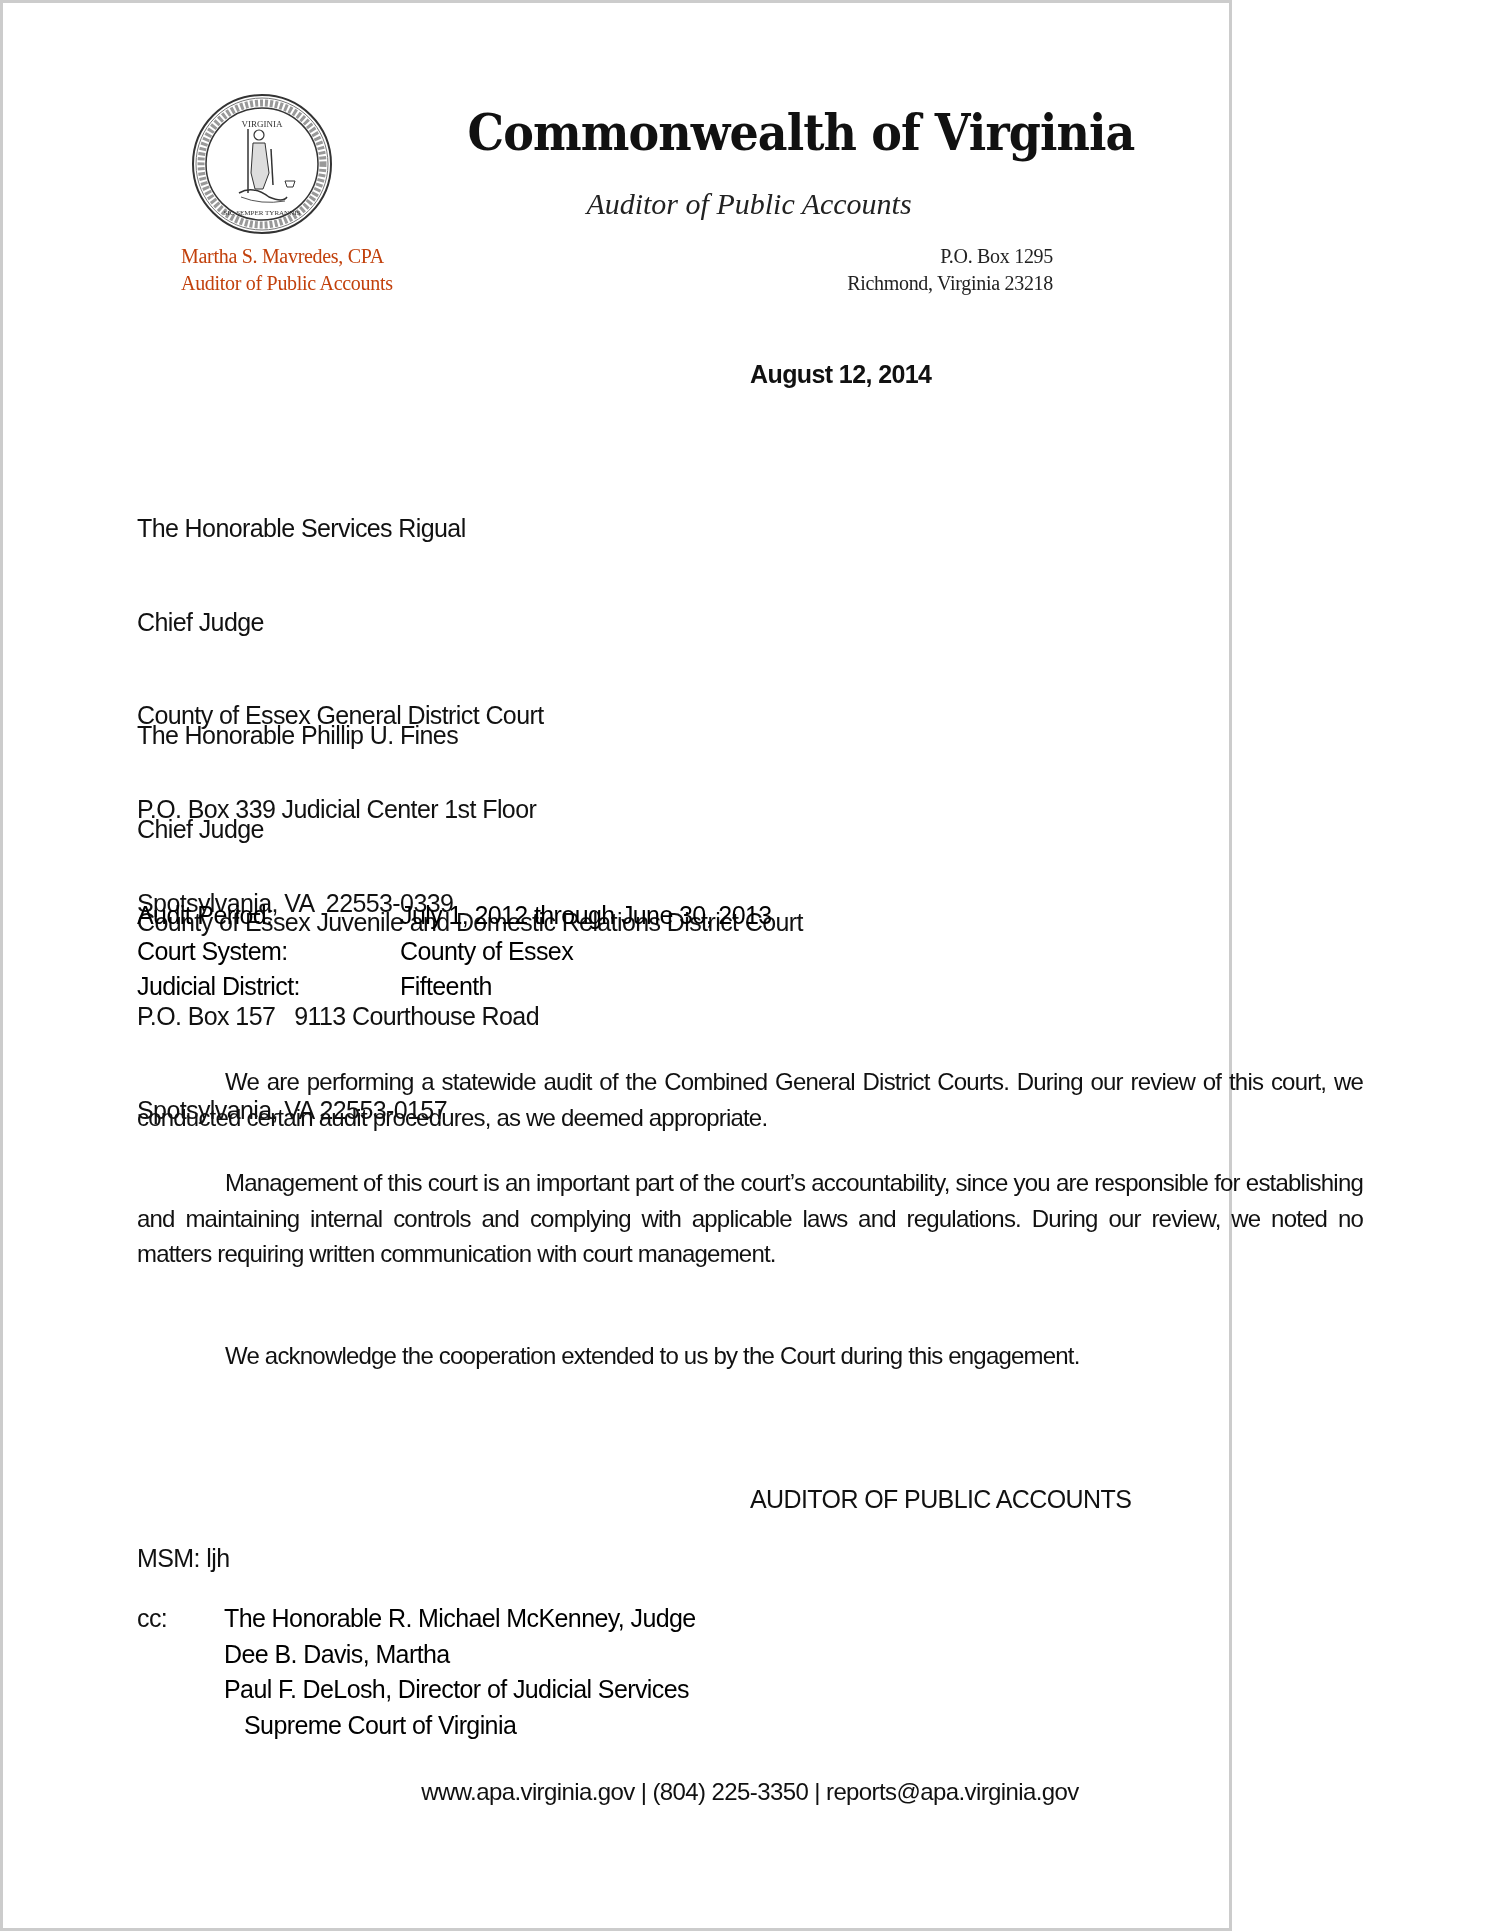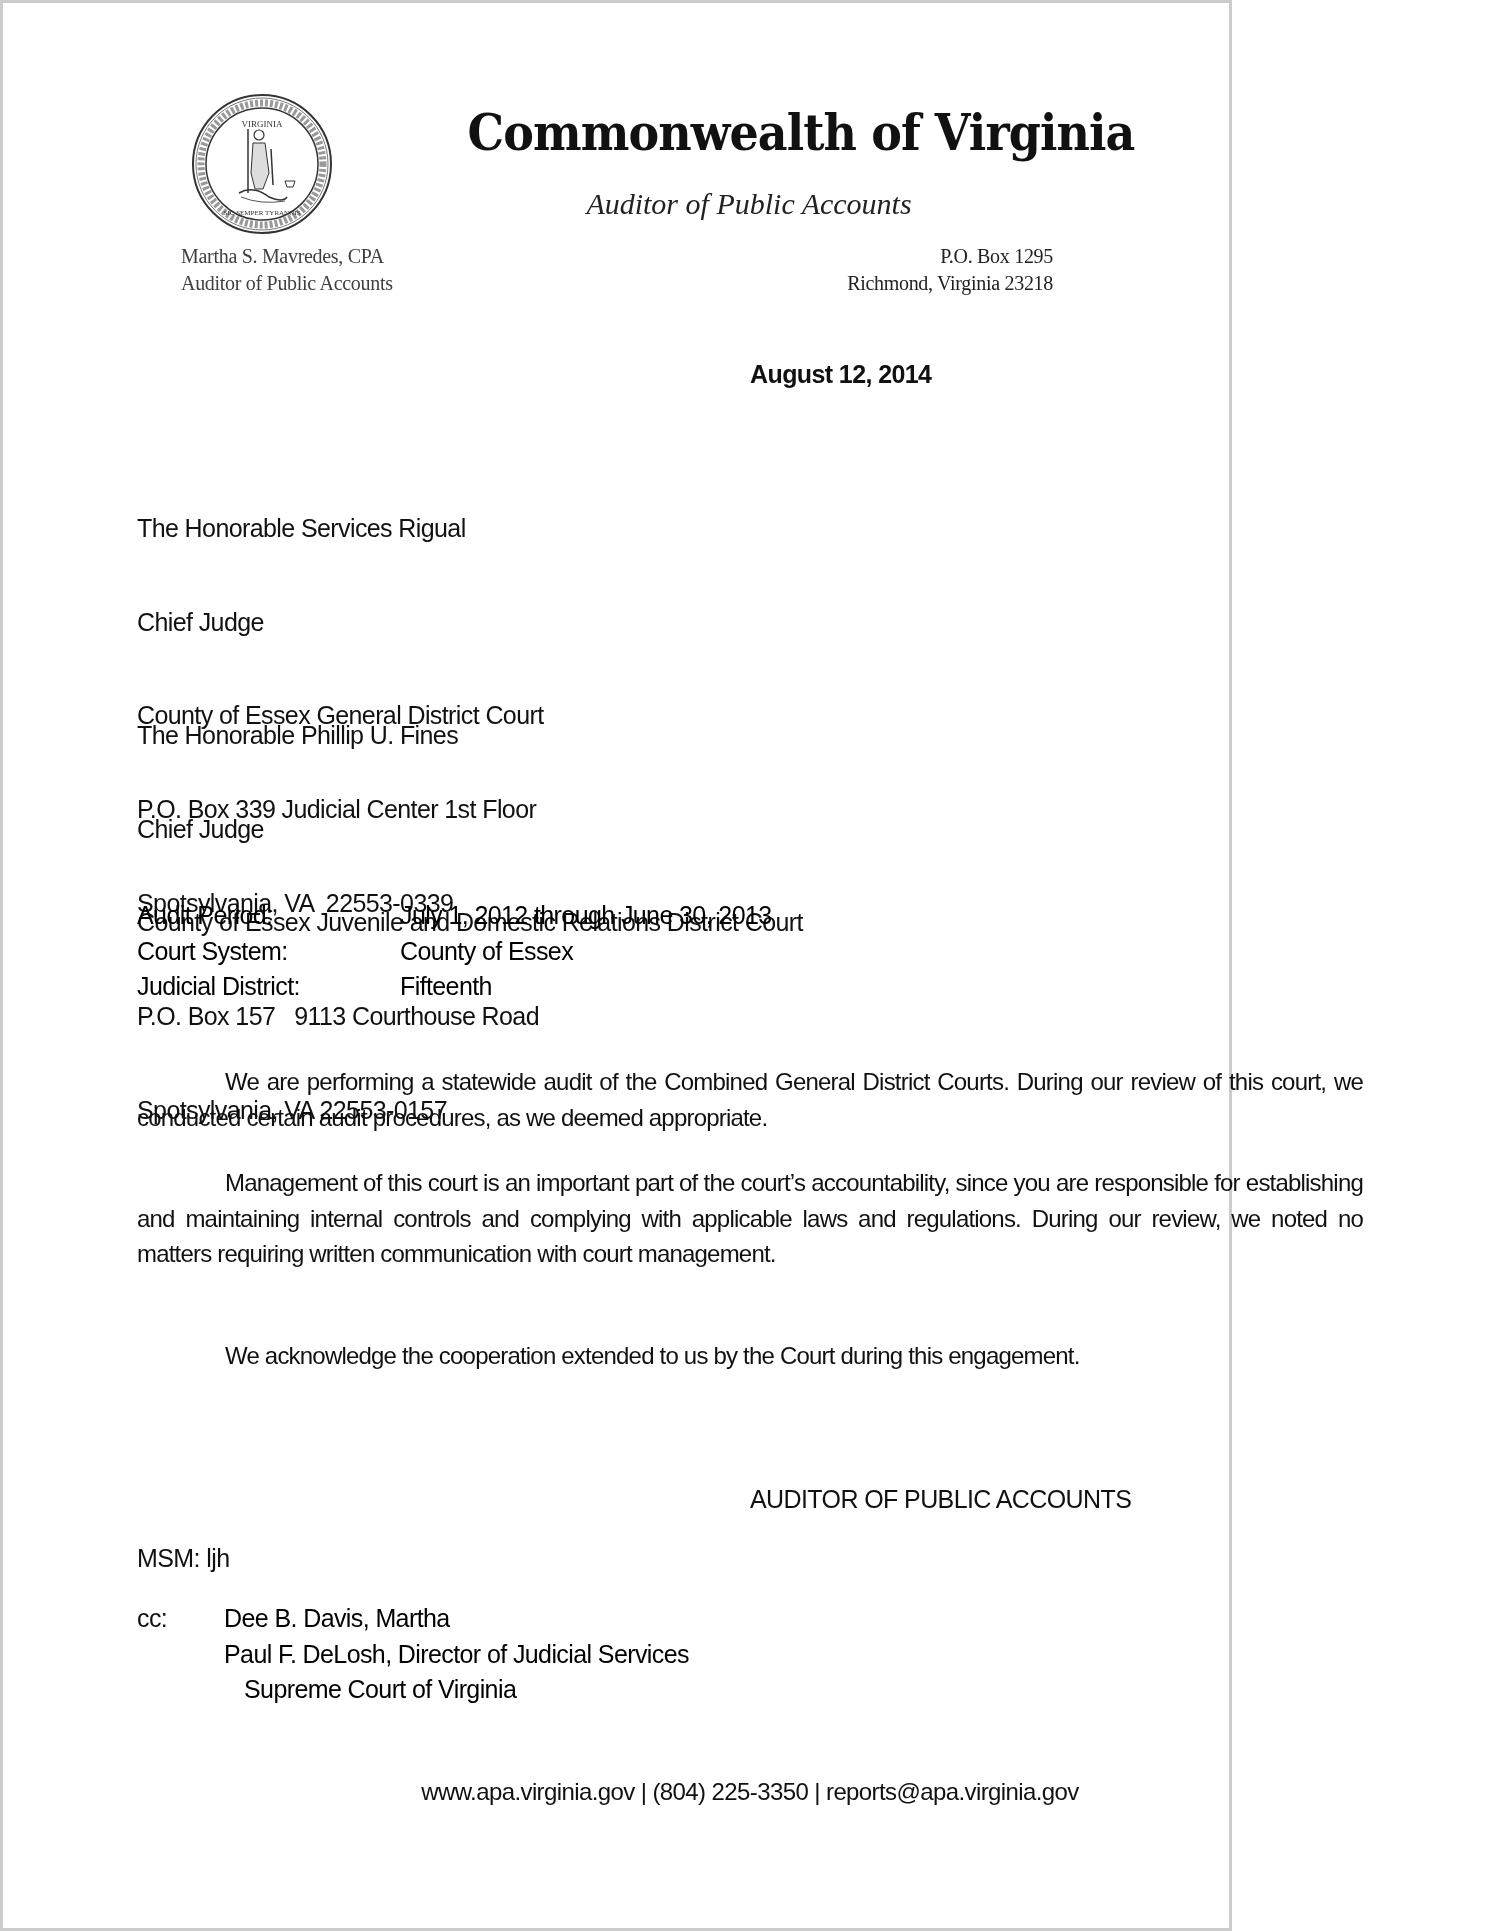--- a/index.html
+++ b/index.html
@@ -17,21 +17,21 @@
     
     .lh-title {
       position: absolute; left: 440px; top: 100px; width: 612px; text-align: center;
       font-family: "DejaVu Serif", serif; font-weight: bold; font-size: 50px; letter-spacing: -1px;
       color: #111; transform: scaleX(0.92); transform-origin: center top; white-space: nowrap;
     }
     .lh-sub {
       position: absolute; left: 440px; top: 184px; width: 612px; text-align: center;
       font-family: "Liberation Serif", serif; font-style: italic; font-size: 30px; color: #222; white-space: nowrap;
     }
-    .lh-left { position: absolute; left: 178px; top: 240px; font-family: "Liberation Serif", serif; font-size: 20px; line-height: 27px; color: #404040; letter-spacing: -0.3px; }
+    .lh-left { position: absolute; left: 178px; top: 240px; font-family: "Liberation Serif", serif; font-size: 20px; line-height: 27px; color: #c2410c; letter-spacing: -0.3px; }
     .lh-right { position: absolute; right: 176px; top: 240px; text-align: right; font-family: "Liberation Serif", serif; font-size: 20px; line-height: 27px; color: #222; letter-spacing: -0.3px; }
 
     .line { display: block; height: 35.7px; line-height: 35.7px; }
 
     .date { left: 747px; top: 354px; font-weight: bold; }
     .addr1 { left: 134px; top: 450px; }
     .addr2 { left: 134px; top: 657px; }
 
     .meta { position: absolute; left: 134px; top: 895px; }
     .meta-row { display: flex; height: 35.7px; line-height: 35.7px; }
@@ -128,20 +128,21 @@
 
   <div class="para p1"><span class="indent"></span><span>We are performing a statewide audit of the Combined General District Courts.  During our review of this court, we conducted certain audit procedures, as we deemed appropriate.</span></div>
   <div class="para p2"><span class="indent"></span><span>Management of this court is an important part of the court’s accountability, since you are responsible for establishing and maintaining internal controls and complying with applicable laws and regulations.  During our review, we noted no matters requiring written communication with court management.</span></div>
   <div class="para p3"><span class="indent"></span><span>We acknowledge the cooperation extended to us by the Court during this engagement.</span></div>
 
   <div class="abs sans signature line">AUDITOR OF PUBLIC ACCOUNTS</div>
   <div class="abs sans initials line">MSM: ljh</div>
 
   <div class="abs sans cc-label line">cc:</div>
   <div class="cc-list sans">
+    <span class="line">The Honorable R. Michael McKenney, Judge</span>
     <span class="line">Dee B. Davis, Martha</span>
     <span class="line">Paul F. DeLosh, Director of Judicial Services</span>
     <span class="line sub">Supreme Court of Virginia</span>
   </div>
 
   <div class="footer"><a style="text-decoration:none;">www.apa.virginia.gov</a><span> | </span><span>(804) 225-3350</span><span> | </span><a>reports@apa.virginia.gov</a></div>
 
 </div>
 
 </body></html>

